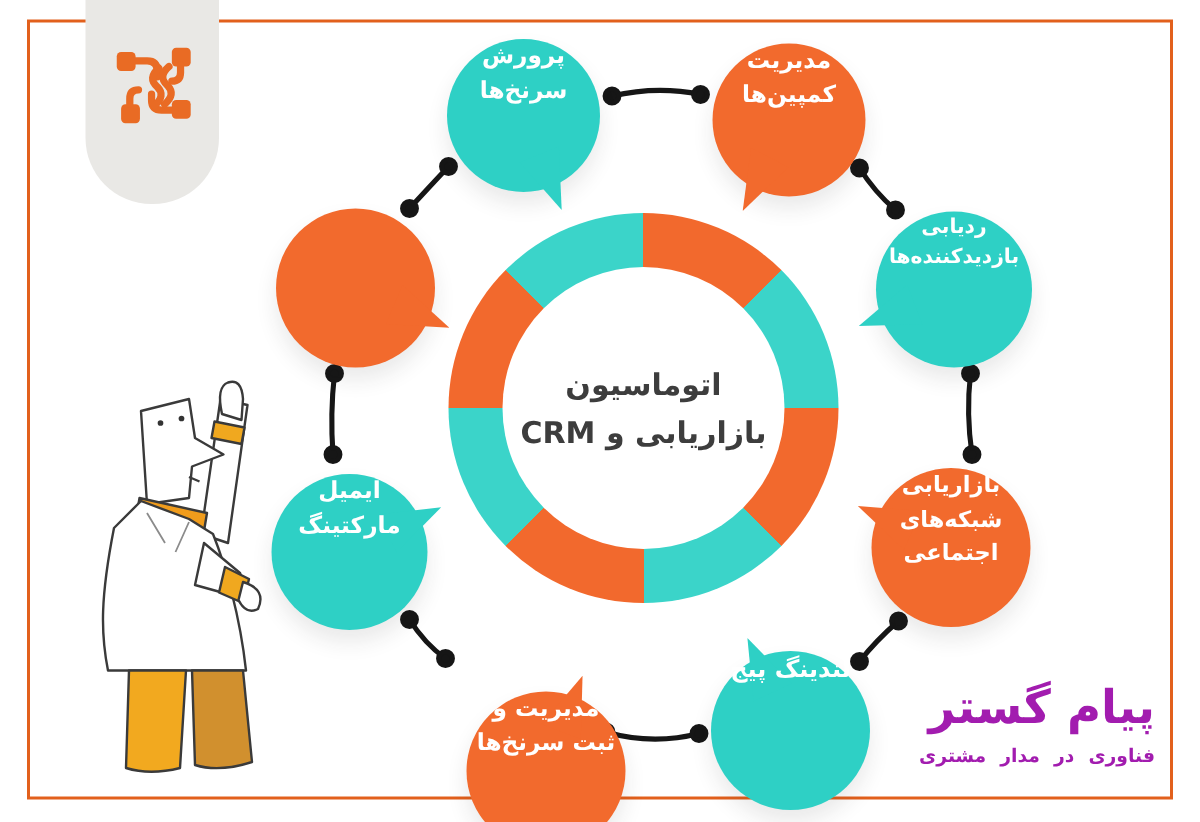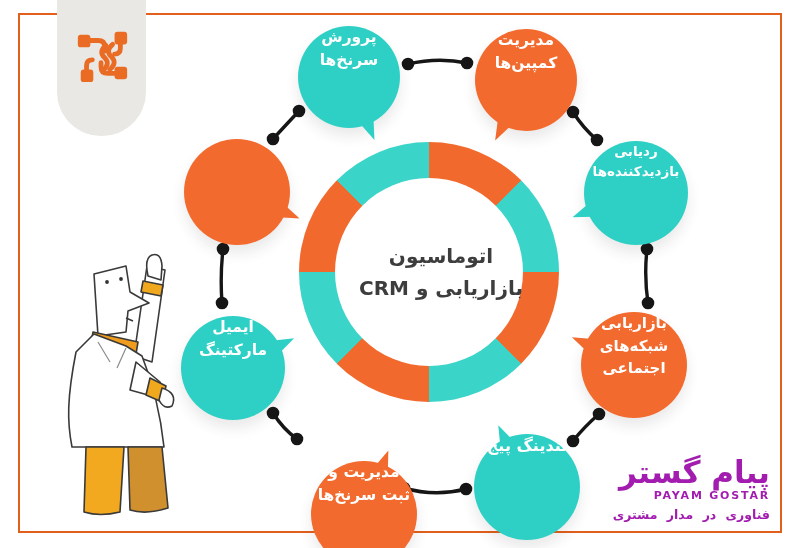--- a/index.html
+++ b/index.html
@@ -19,21 +19,21 @@
     display:flex;justify-content:center;align-items:flex-start;
   }
   .badge svg{margin-top:26px}
   
   .donut{
     position:absolute;left:299px;top:142px;width:260px;height:260px;
     border-radius:50%;z-index:1;
   }
   .donut-hole{
     position:absolute;inset:36px;background:#fff;border-radius:50%;
-    display:flex;align-items:center;justify-content:flex-end;
+    display:flex;align-items:center;justify-content:center;
   }
   .donut-label{
     font-weight:bold;font-size:20px;color:#3d3d3d;text-align:center;
     white-space:pre-line;line-height:1.6;
   }
   
   .connectors{position:absolute;inset:0;z-index:2;pointer-events:none}
   
   .bubble{
     position:absolute;border-radius:50%;z-index:3;background:var(--c);
@@ -188,15 +188,14 @@
     <path d="M112,128 L128,136 L124,152 L108,145 Z" fill="#f0a81f"></path>
     <path d="M124,138 Q140,143 134,156 Q126,160 121,150 Z" fill="#fff"></path>
 
     <path d="M48,197 L86,197 L82,262 Q62,267 46,262 Z" fill="#f2a91f"></path>
     <path d="M90,197 L124,197 L130,258 Q108,265 92,260 Z" fill="#d1902e"></path>
   </g>
 </svg>
 
 <div class="brand">
   <div class="brand-fa">پیام گستر</div>
-  <div class="brand-en">PAYAM GOSTAR</div>
   <div class="brand-tag">فناوری در مدار مشتری</div>
 </div>
 
 </body></html>

